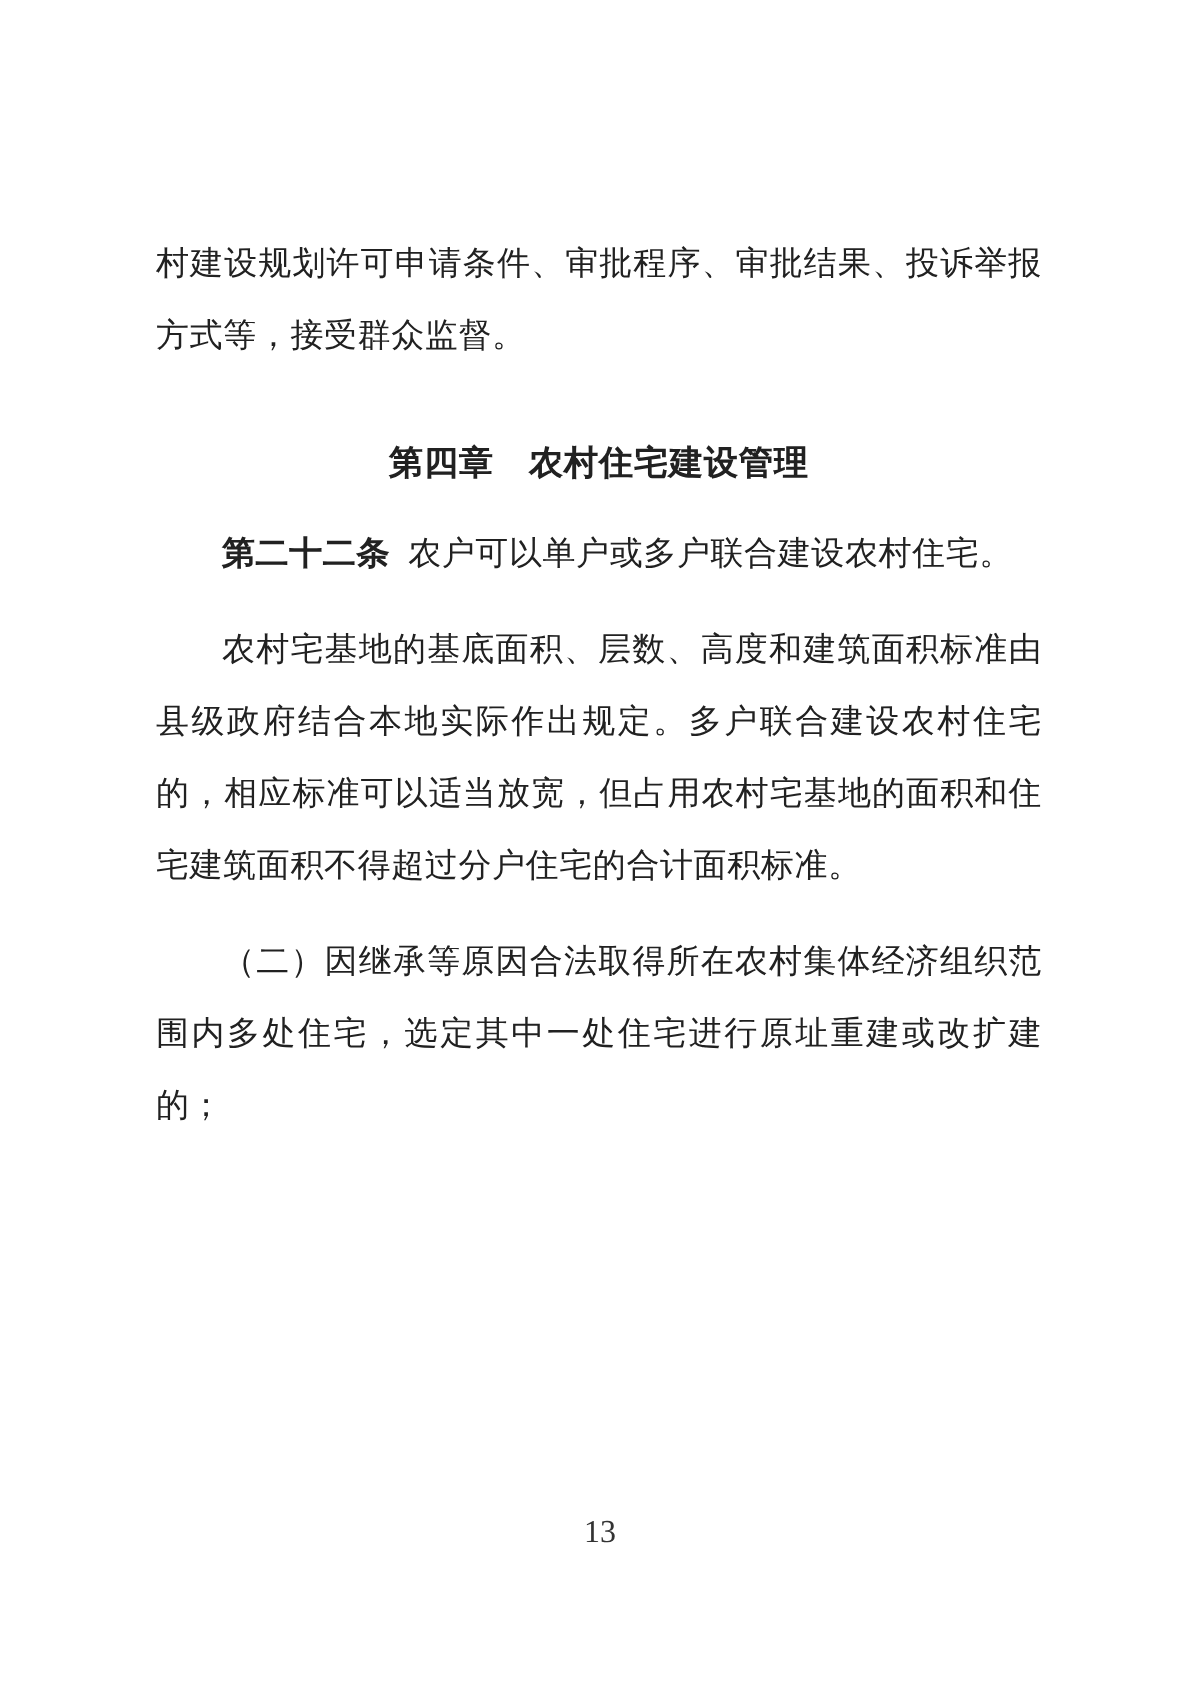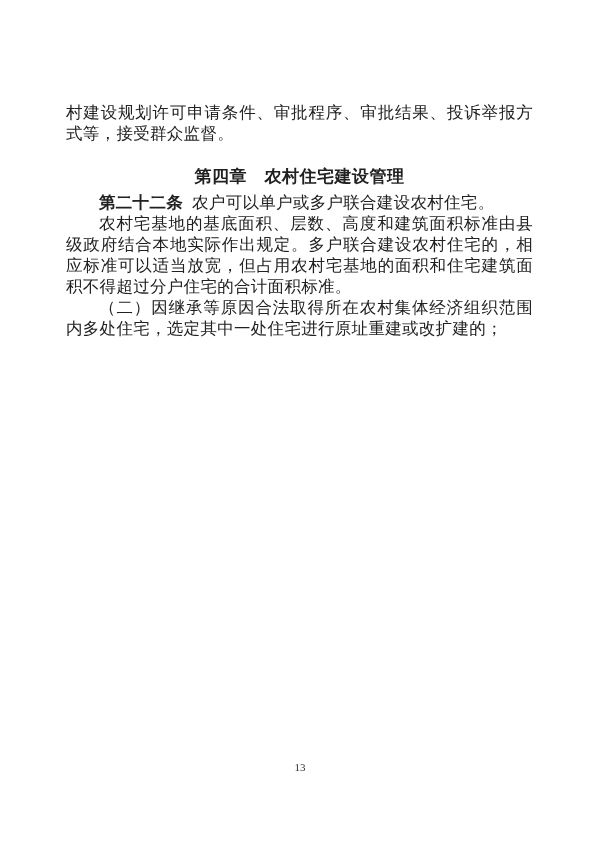--- a/index.html
+++ b/index.html
@@ -16,23 +16,23 @@
     font-family: "Liberation Serif", serif;
     color: #212121;
   }
   .content {
     position: absolute;
     left: 66px;
     top: 102px;
     width: 467px;
   }
   .body-p {
-    margin: 0;
+    margin: 12px;
     font-size: 16.5px;
-    line-height: 21px;
+    line-height: 36px;
     text-align: justify;
     text-justify: inter-ideograph;
     text-indent: 2em;
     letter-spacing: 0.3px;
   }
   .body-p.no-indent {
     text-indent: 0;
   }
   .lead {
     font-family: "Liberation Sans", sans-serif;
@@ -45,29 +45,29 @@
   .chapter, .section {
     margin: 0;
     text-align: center;
     font-family: "Liberation Sans", sans-serif;
     font-weight: bold;
     font-size: 17px;
     line-height: 31px;
     letter-spacing: 0.5px;
   }
   .chapter {
-    margin-top: 17px;
+    margin-top: 30px;
   }
   .page-number {
     position: absolute;
     top: 760px;
     left: 0;
     width: 100%;
     text-align: center;
-    font-size: 11px;
+    font-size: 16px;
     line-height: 14px;
     color: #333333;
     font-family: "Liberation Serif", serif;
   }
 </style>
 </head>
 <body>
 
 <div class="page">
   <div class="content">

